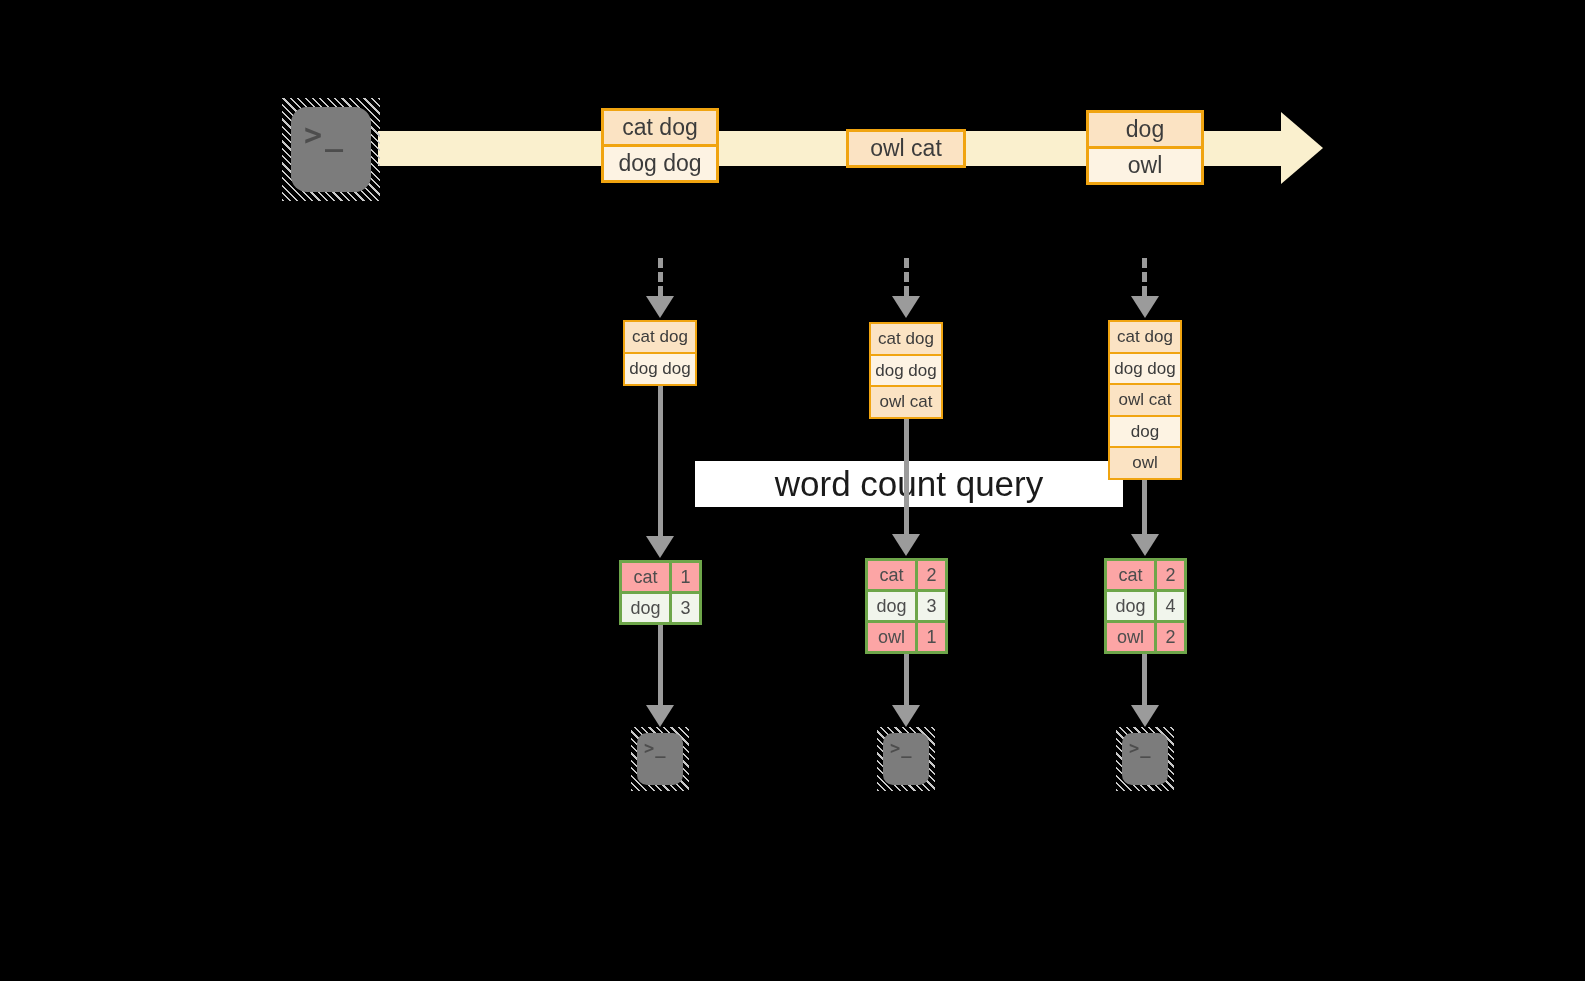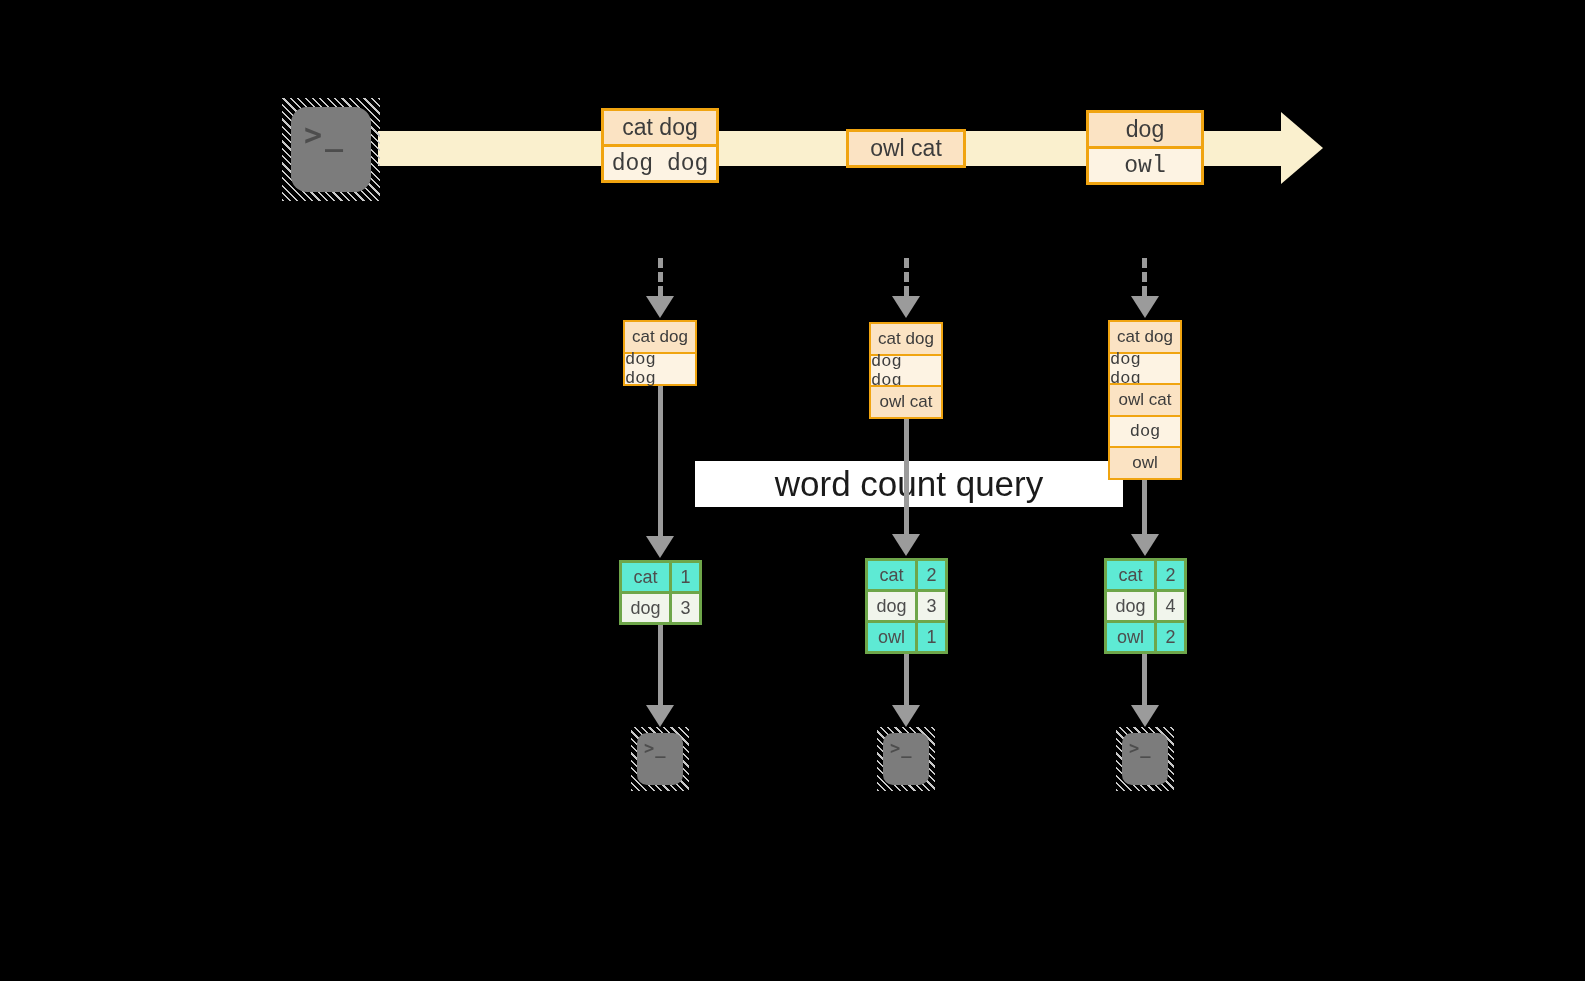--- a/index.html
+++ b/index.html
@@ -23,21 +23,21 @@
   .prompt { position:absolute; color:#4d4d4d; font-family:"DejaVu Sans Mono", monospace; font-weight:bold; }
   .term-top .prompt { left:13px; top:10px; font-size:30px; letter-spacing:3px; }
   .term-sm .prompt { left:7px; top:5px; font-size:17px; letter-spacing:1px; }
 
   
   .bgroup { z-index:2; display:flex; flex-direction:column; }
   .brow { width:118px; height:39px; border:3px solid #F0A410; display:flex; align-items:center;
           justify-content:center; font-size:23px; color:#3c3c3c; }
   .brow + .brow { margin-top:-3px; }
   .fill-a { background:#FBE3C3; }
-  .fill-b { background:#FDF3E3;font-family:Liberation Mono, monospace; }
+  .fill-b { background:#FDF3E3; }
 
   
   .dash-line { width:0; border-left:5px dashed #9b9b9b; z-index:3; }
   .head-down { width:0; height:0; border-top:22px solid #9b9b9b; border-left:14px solid transparent;
                border-right:14px solid transparent; z-index:3; }
   .solid-line { width:5px; background:#9b9b9b; z-index:3; }
 
   
   .sgroup { z-index:4; display:flex; flex-direction:column; }
   .srow { width:74px; height:34px; border:2.5px solid #F0A410; display:flex; align-items:center;
@@ -46,21 +46,21 @@
 
   
   .banner { left:695px; top:461px; width:428px; height:46px; background:#ffffff; z-index:2;
             display:flex; align-items:center; justify-content:center; font-size:35px; color:#1b1b1b; }
 
   
   .gtable { z-index:4; display:grid; grid-template-columns:47px 27px; gap:3px;
             background:#6EA64A; border:3px solid #6EA64A; }
   .gcell { height:28px; display:flex; align-items:center; justify-content:center;
            font-size:18px; color:#4d4d4d; }
-  .grow-a { background:#5eead4; }
+  .grow-a { background:#fca5a5; }
   .grow-b { background:#F1F5EC; }
 </style>
 </head>
 <body>
 
 <div class="canvas">
 
   <div class="abs band"></div>
   <div class="abs band-head"></div>
 

